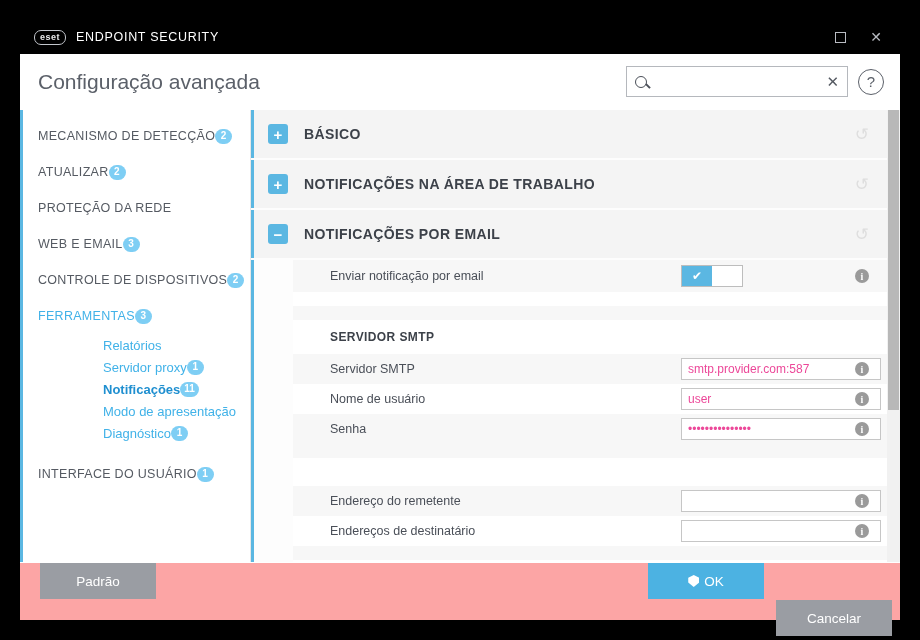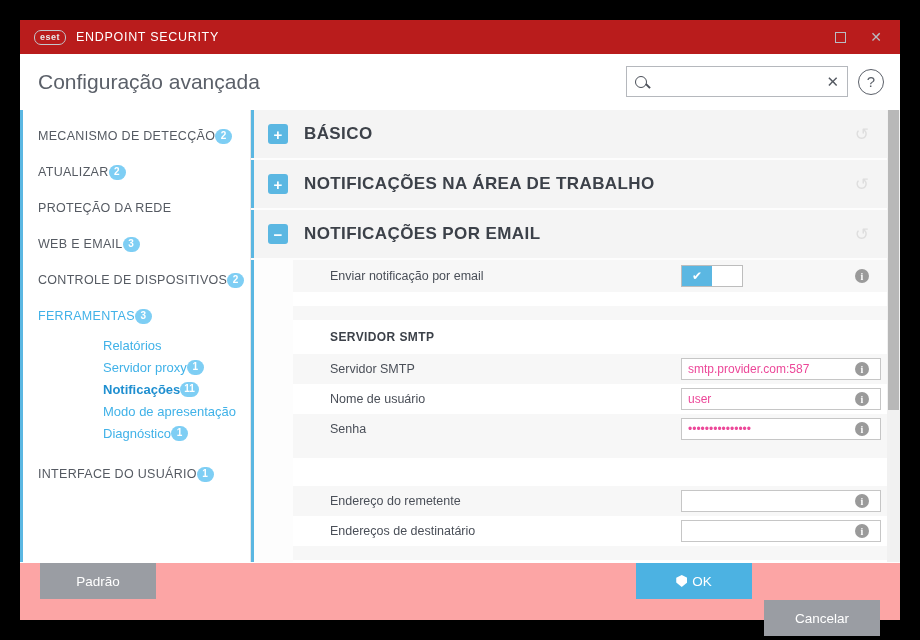--- a/index.html
+++ b/index.html
@@ -15,21 +15,21 @@
     left: 20px; top: 20px;
     width: 880px; height: 600px;
     background: #ffffff;
     display: flex; flex-direction: column;
     box-shadow: 0 2px 10px rgba(0,0,0,0.5);
   }
 
   
   .titlebar {
     height: 34px;
-    background: #b91c1c;
+    background: #000000;
     display: flex; align-items: center;
     flex: 0 0 34px;
     position: relative;
   }
   .eset-logo {
     margin-left: 14px;
     border: 1px solid #c3c6cc;
     border-radius: 7px;
     padding: 1px 5px 2px 5px;
     font-size: 9px;
@@ -197,21 +197,21 @@
     border-radius: 3px;
     margin-left: 14px;
     color: #fff;
     display: flex; align-items: center; justify-content: center;
     font-size: 15px; font-weight: bold;
     line-height: 1;
     flex: 0 0 auto;
   }
   .sec-title {
     margin-left: 16px;
-    font-size: 17px;
+    font-size: 14px;
     font-weight: bold;
     color: #3c4149;
     letter-spacing: 0.4px;
   }
   .undo {
     position: absolute; right: 18px;
     color: #dedede; font-size: 17px;
     cursor: pointer;
   }
   .sec-body { border-left: 3px solid #5bb7e2; padding-left: 39px; }
@@ -308,21 +308,21 @@
     font-size: 13.5px;
     font-family: "Liberation Sans", sans-serif;
     cursor: pointer;
     display: inline-flex; align-items: center; justify-content: center;
     gap: 5px;
   }
   .btn-gray { background: #9a9da3; width: 116px; }
   .btn-ok { background: #4cb2e2; width: 116px; }
   .btn-cancel { background: #9a9da3; width: 116px; margin-top: 37px; }
   .footer-right {
-    position: absolute; right: 20px;
+    position: absolute; right: 8px;
     display: flex; gap: 12px;
   }
   .shield {
     display: inline-block;
     width: 11px; height: 12px;
     background: #ffffff;
     clip-path: polygon(50% 0%, 100% 22%, 100% 62%, 50% 100%, 0% 62%, 0% 22%);
   }
 </style>
 </head>

